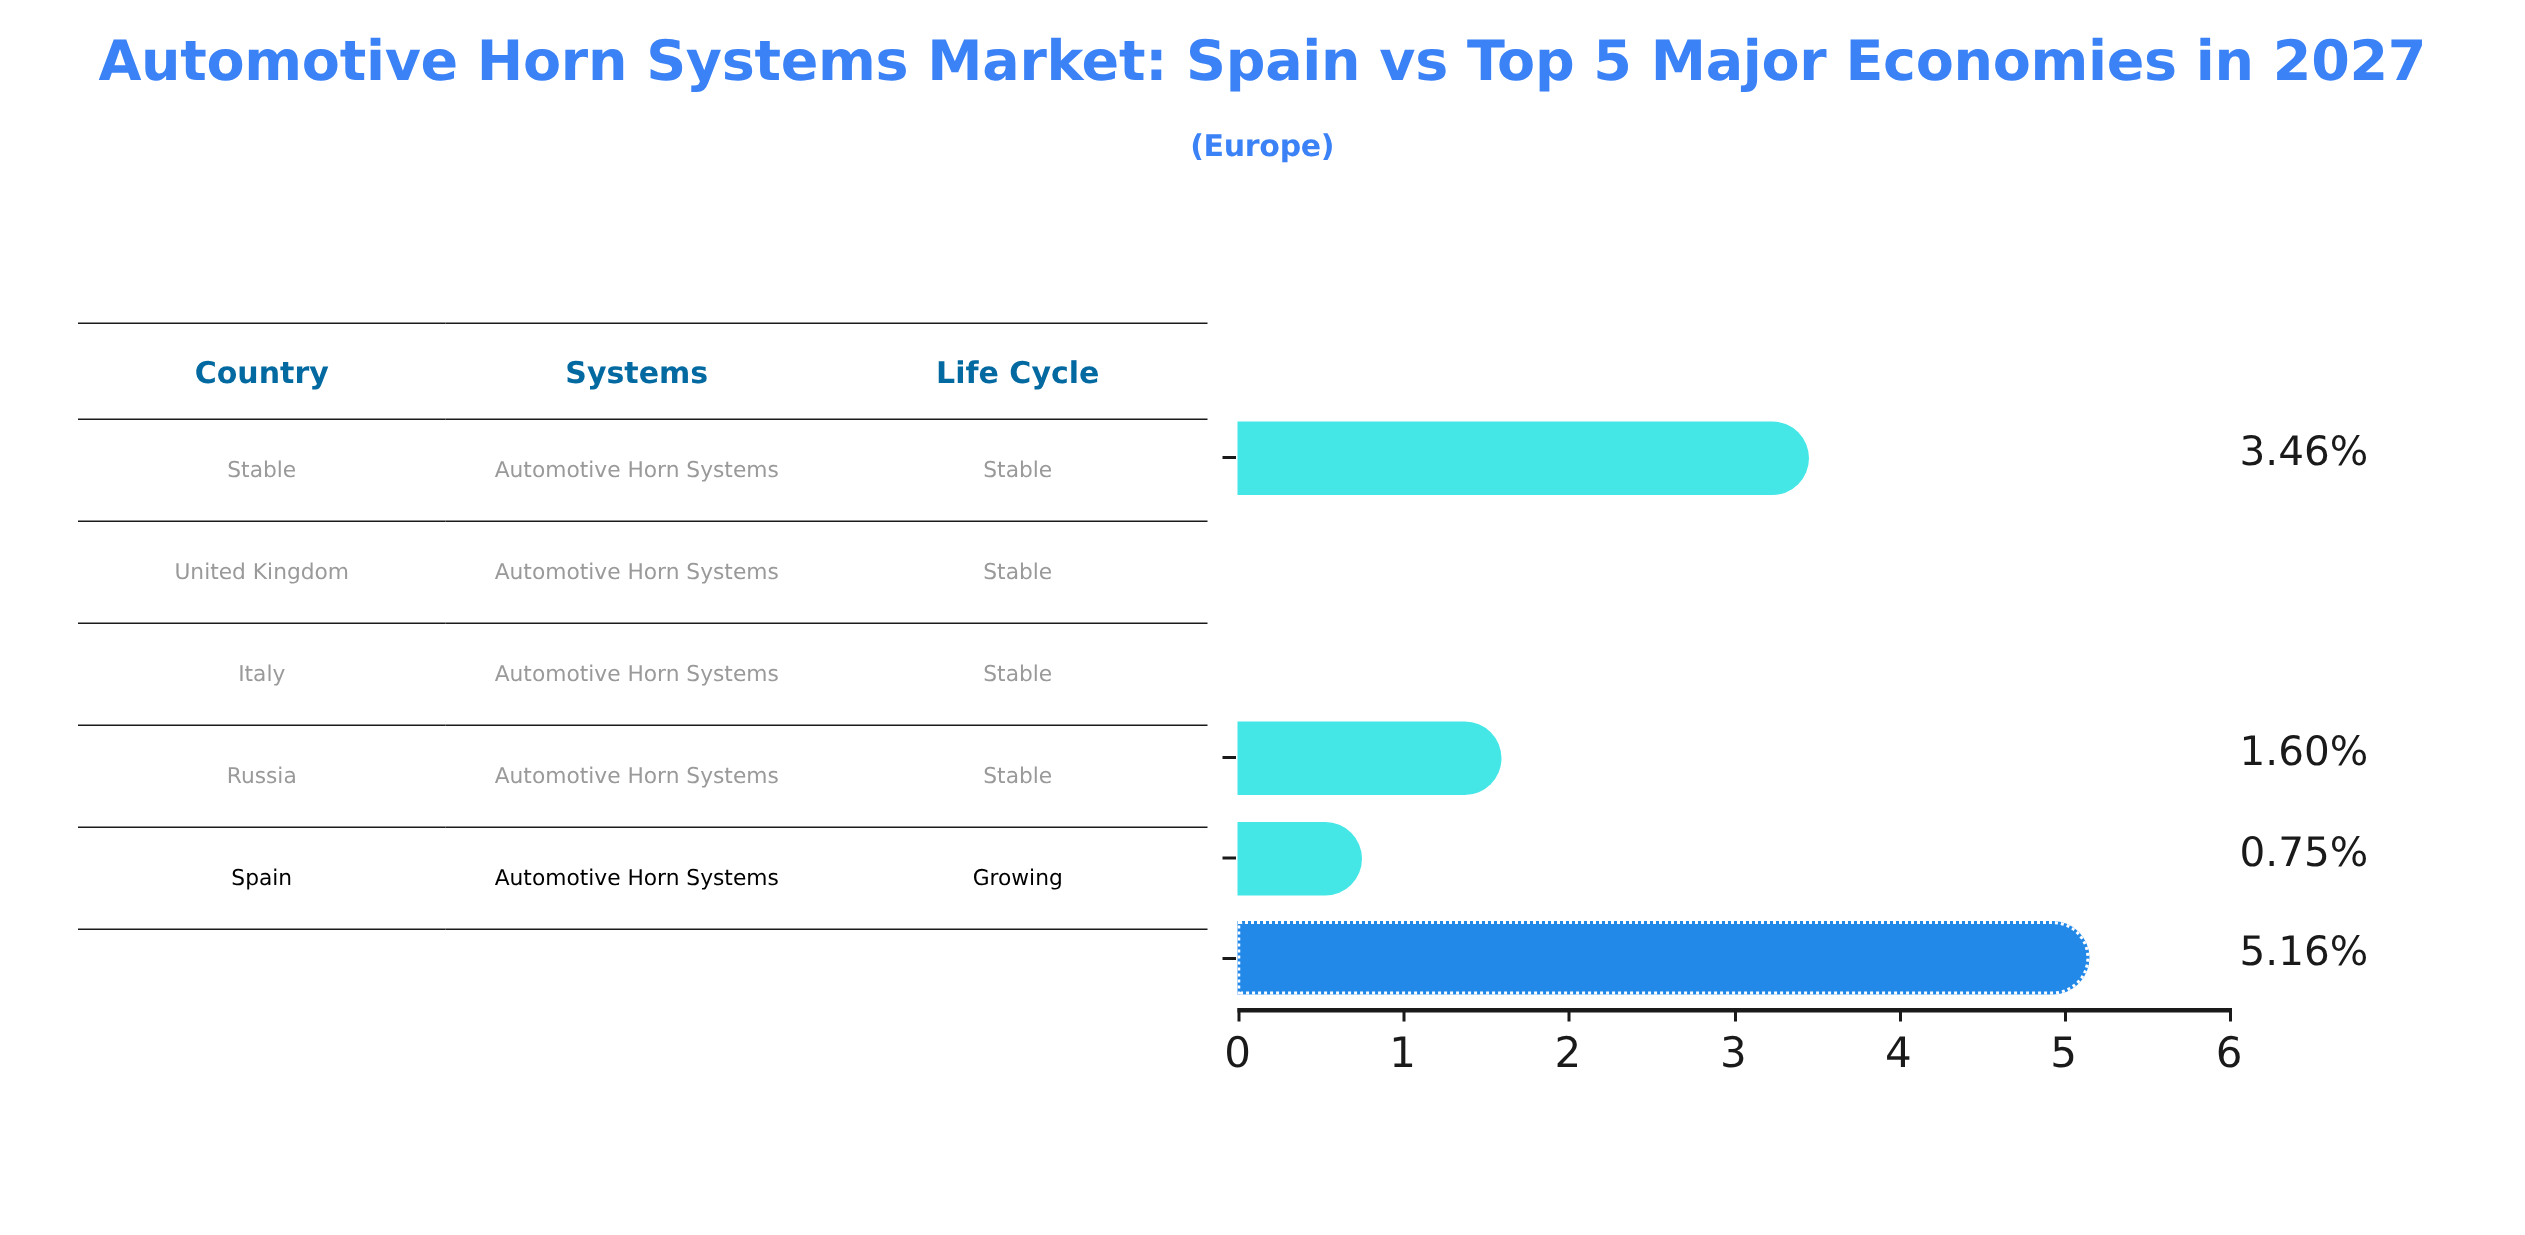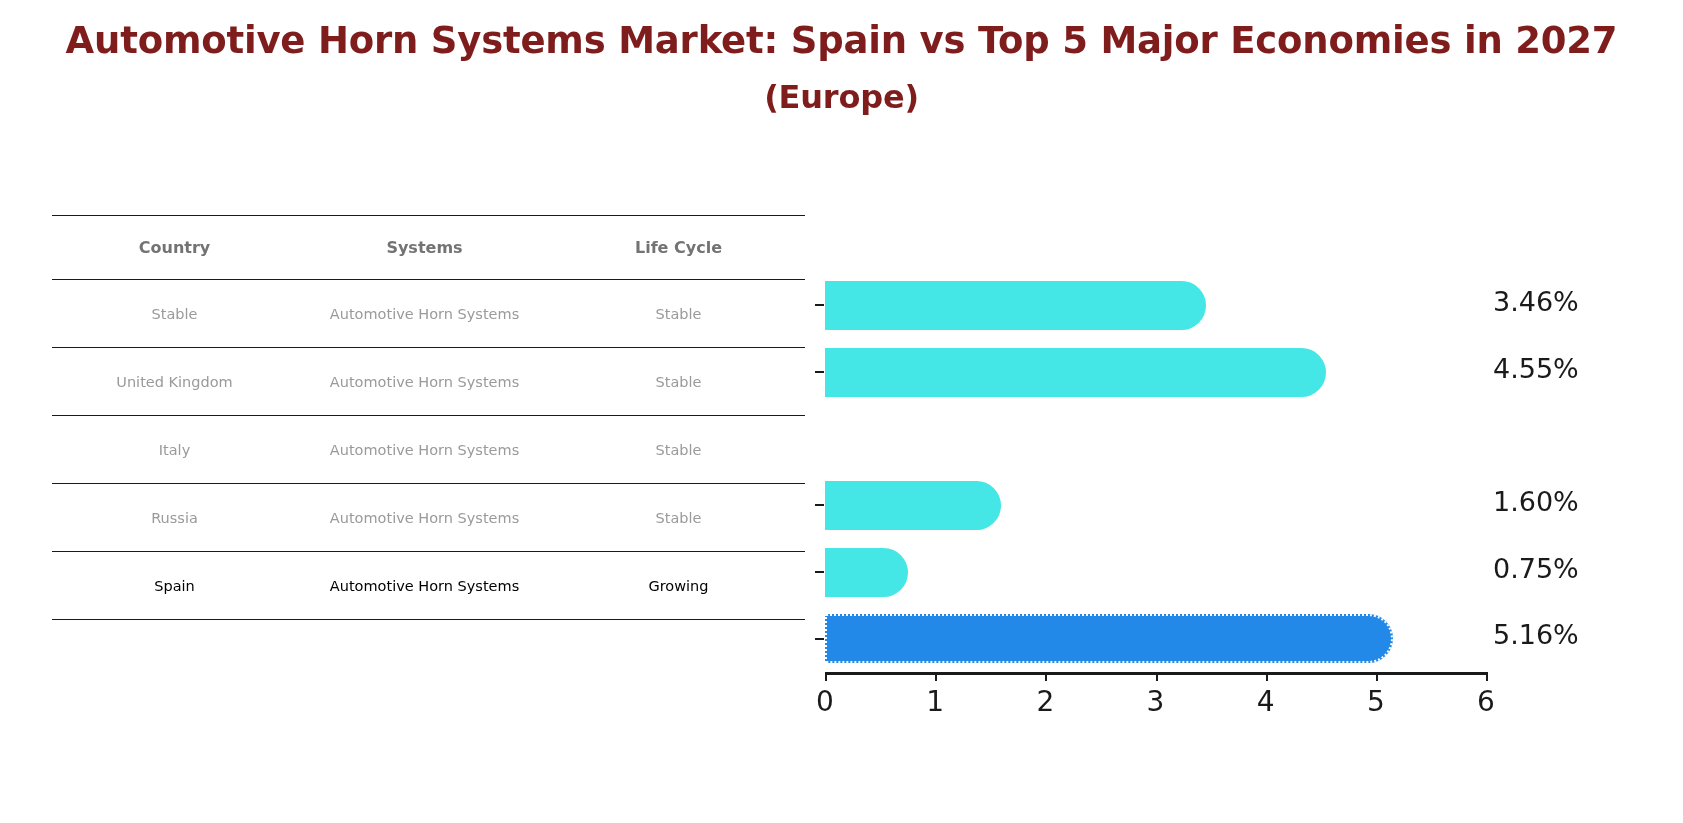--- a/index.html
+++ b/index.html
@@ -12,26 +12,26 @@
   }
   .title-wrap{
     position:absolute;
     left:0;top:10px;width:1683px;
     text-align:center;
   }
   .title-line{
     font-family:"DejaVu Sans", sans-serif;
     font-weight:bold;
     font-size:37px;
-    color:#7f1d1d;
+    color:#3b82f6;
     line-height:62px;
     letter-spacing:-0.2px;
     white-space:nowrap;
   }
-  .title-line.second{font-size:32px;line-height:50px;}
+  .title-line.second{font-size:20px;line-height:50px;}
 
   
   .table-area{
     position:absolute;
     left:52px;top:215px;
     width:753px;
   }
   .tbl{
     border-collapse:collapse;
     width:753px;
@@ -39,22 +39,22 @@
   }
   .tbl th, .tbl td{
     padding:0;
     height:67px;
     vertical-align:middle;
     text-align:center;
     font-size:14.5px;
   }
   .tbl th{
     font-weight:bold;
-    color:#737373;
-    font-size:16px;
+    color:#0369a1;
+    font-size:20px;
     height:63px;
   }
   .tbl tr{border-bottom:1.6px solid #1a1a1a;}
   .tbl thead tr{border-bottom:1.6px solid #1a1a1a;}
   .tbl .topline{border-top:1.6px solid #1a1a1a;}
   .col-country{width:245px;}
   .col-product{width:255px;}
   .col-life{width:253px;}
   .cell-normal{color:#9a9a9a;font-weight:400;}
   .row-highlight .cell-normal{color:#000000;}
@@ -176,25 +176,20 @@
     </tbody>
   </table>
 </div>
 
 <div class="chart-area">
   <div class="plot" id="plot">
       <div class="bar-row" style="top: 0px; width: 661px;">
         <div class="ytick" style="top: 32.3333px;"></div>
         <div class="bar" style="width: 381.177px; background: rgb(69, 230, 230);"></div>
         <div class="bar-label">3.46%</div>
-      </div>
-      <div class="bar-row" style="top: 66.6667px; width: 661px;">
-        <div class="ytick" style="top: 32.3333px;"></div>
-        <div class="bar" style="width: 501.258px; background: rgb(69, 230, 230);"></div>
-        <div class="bar-label">4.55%</div>
       </div>
       <div class="bar-row" style="top: 200px; width: 661px;">
         <div class="ytick" style="top: 32.3333px;"></div>
         <div class="bar" style="width: 176.267px; background: rgb(69, 230, 230);"></div>
         <div class="bar-label">1.60%</div>
       </div>
       <div class="bar-row" style="top: 266.667px; width: 661px;">
         <div class="ytick" style="top: 32.3333px;"></div>
         <div class="bar" style="width: 82.625px; background: rgb(69, 230, 230);"></div>
         <div class="bar-label">0.75%</div>

